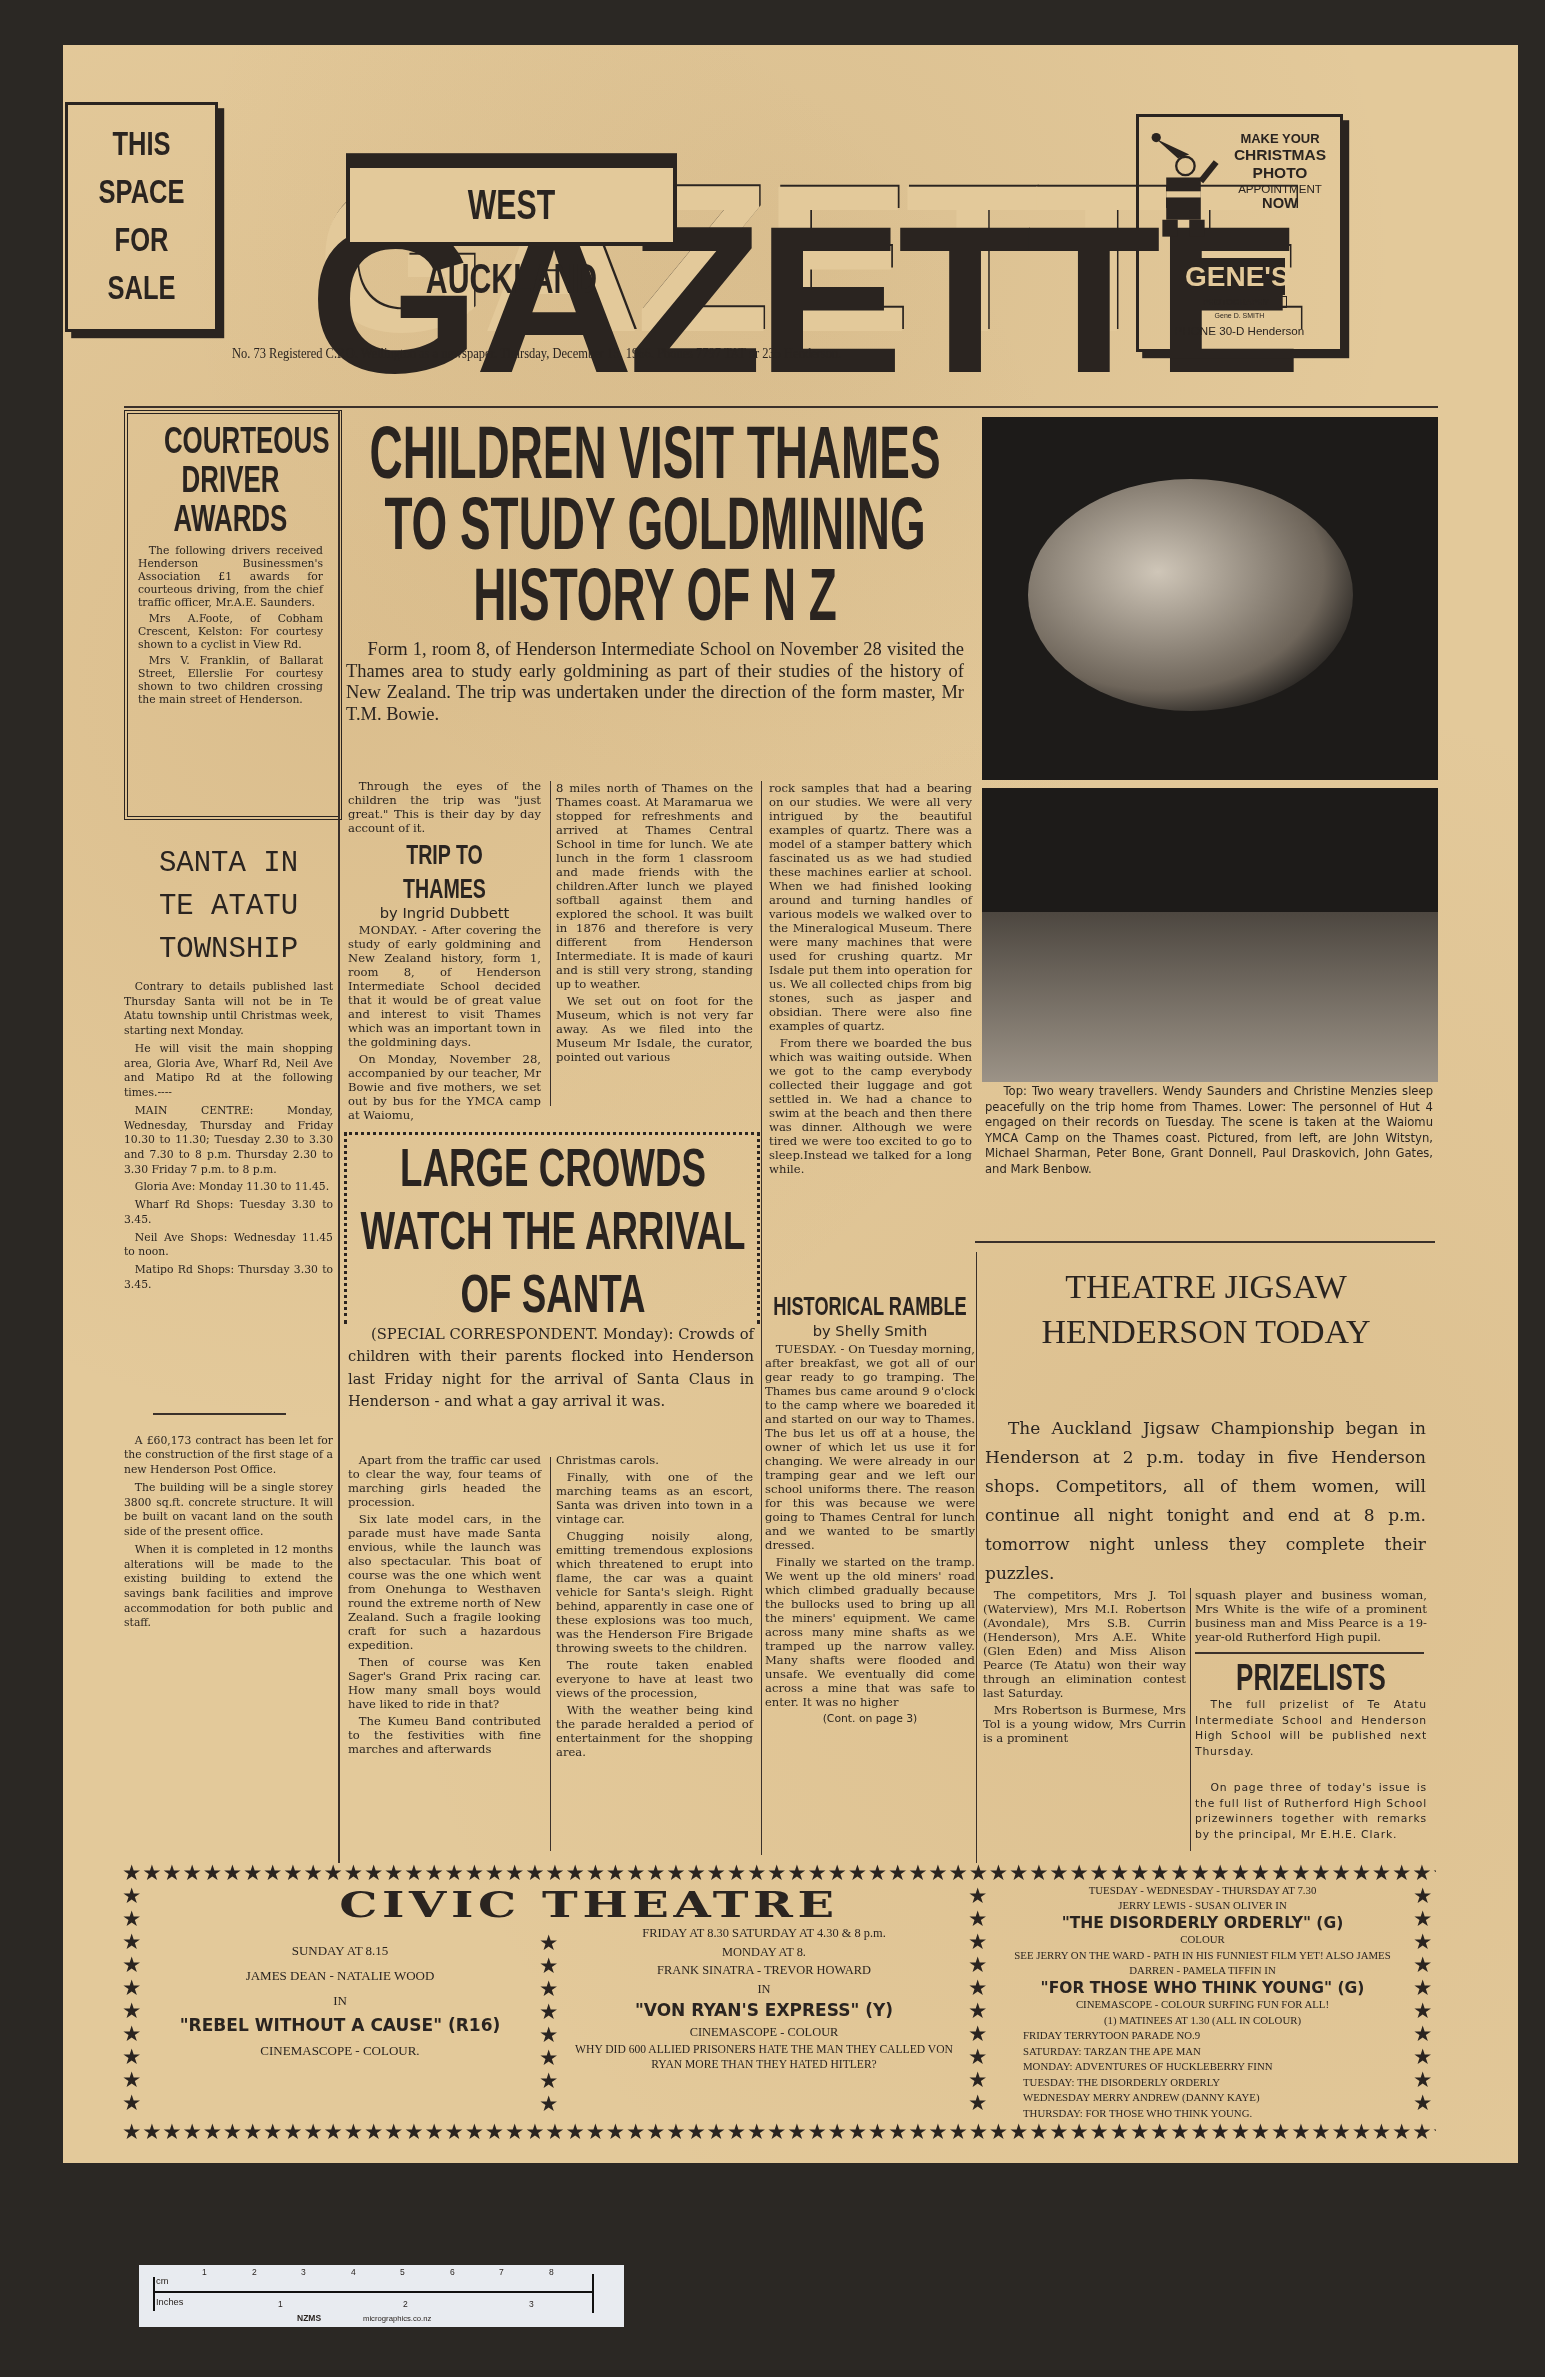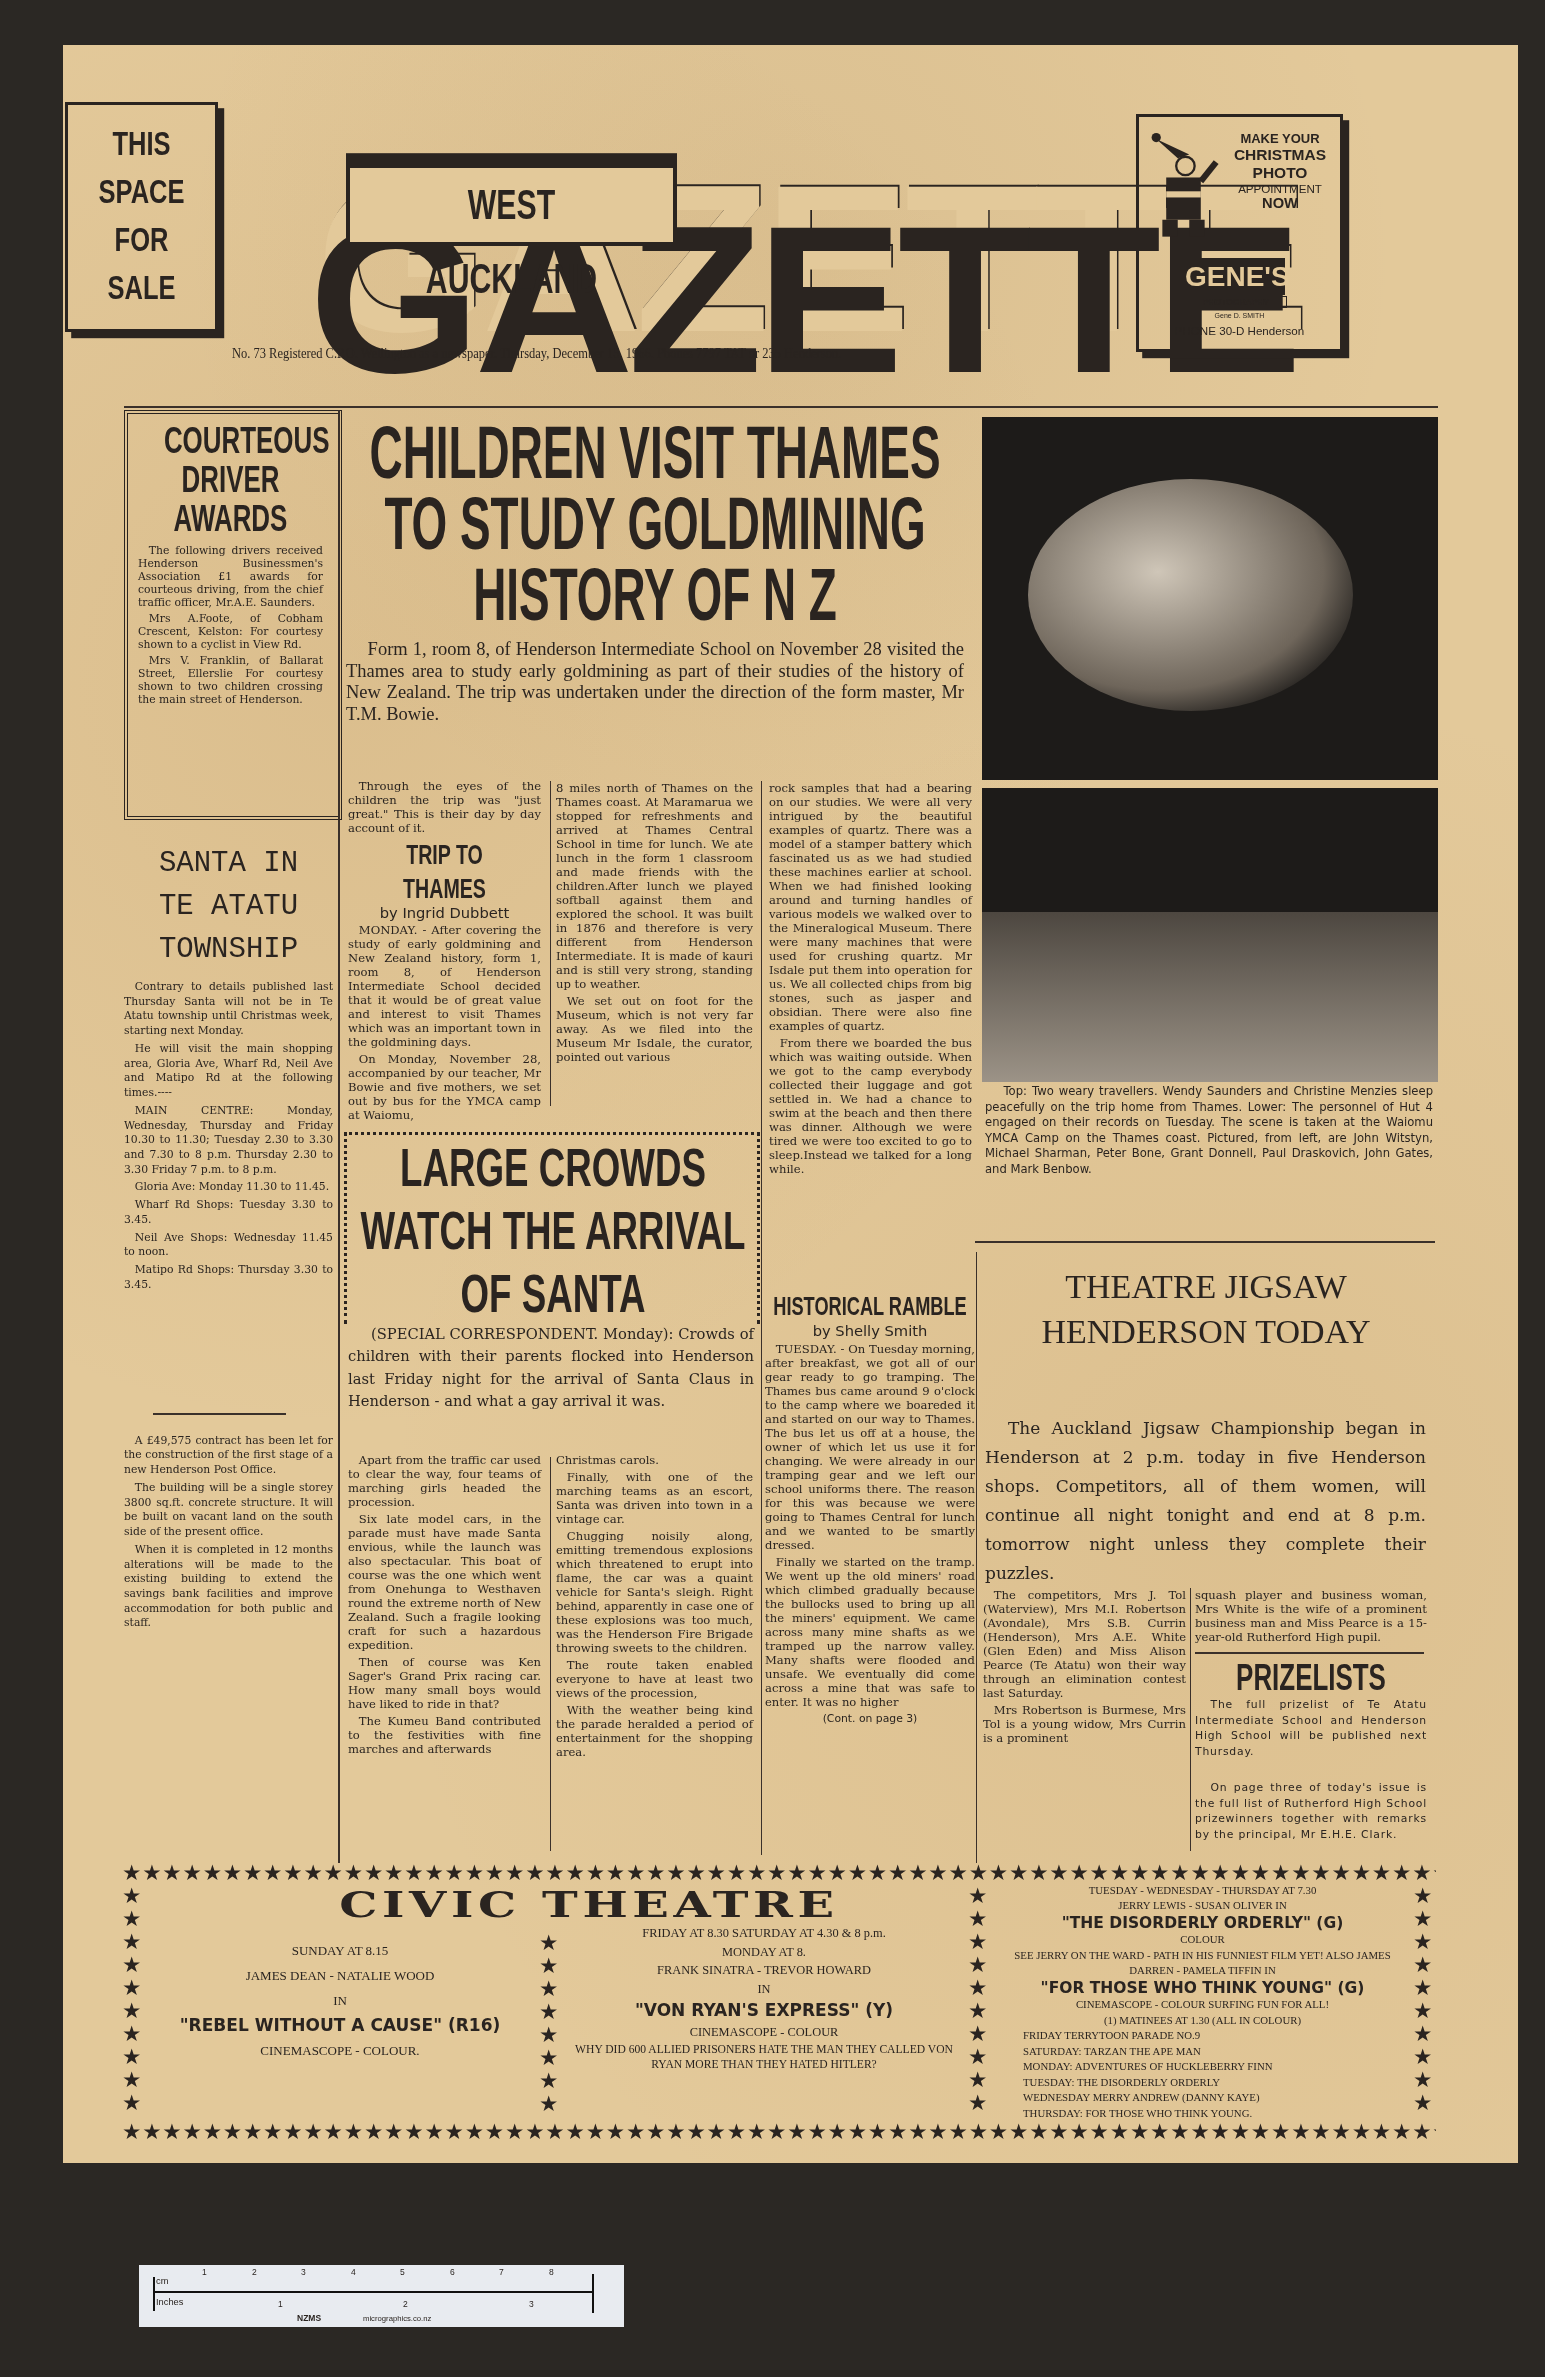--- a/index.html
+++ b/index.html
@@ -102,21 +102,21 @@
     <p>Gloria Ave: Monday 11.30 to 11.45.</p>
     <p>Wharf Rd Shops: Tuesday 3.30 to 3.45.</p>
     <p>Neil Ave Shops: Wednesday 11.45 to noon.</p>
     <p>Matipo Rd Shops: Thursday 3.30 to 3.45.</p>
   </div>
 </div>
 <div class="rule-h" style="left:153px;top:1413px;width:133px;height:2.3px;"></div>
 
 <div class="abs" style="left:124px;top:1426px;width:209px;">
   <div class="body-text" style="margin-top:7.7px;font-size:10.8px;line-height:14.7px;">
-    <p>A £49,575 contract has been let for the construction of the first stage of a new Henderson Post Office.</p>
+    <p>A £60,173 contract has been let for the construction of the first stage of a new Henderson Post Office.</p>
     <p>The building will be a single storey 3800 sq.ft. concrete structure. It will be built on vacant land on the south side of the present office.</p>
     <p>When it is completed in 12 months alterations will be made to the existing building to extend the savings bank facilities and improve accommodation for both public and staff.</p>
   </div>
 </div>
 
 <div class="rule-v" style="left:338px;top:410px;height:1453px;"></div>
 
 <div class="abs" style="left:346px;top:417px;width:618px;">
   <div class="cond" style="font-size:74px;line-height:71px;text-align:center;transform:scaleX(.62);transform-origin:center top;width:618px;">
     <div style="white-space:nowrap;margin-left:-185px;margin-right:-185px;">CHILDREN VISIT THAMES</div>
@@ -191,21 +191,21 @@
   <div>THEATRE JIGSAW</div>
   <div>HENDERSON TODAY</div>
 </div>
 <div class="abs" style="left:985px;top:1414px;width:441px;font-family:'DejaVu Serif',serif;font-size:17px;line-height:29px;text-align:justify;text-indent:23px;">The Auckland Jigsaw Championship began in Henderson at 2 p.m. today in five Henderson shops. Competitors, all of them women, will continue all night tonight and end at 8 p.m. tomorrow night unless they complete their puzzles.</div>
 <div class="abs body-text" style="left:983px;top:1588px;width:203px;">
   <p>The competitors, Mrs J. Tol (Waterview), Mrs M.I. Robertson (Avondale), Mrs S.B. Currin (Henderson), Mrs A.E. White (Glen Eden) and Miss Alison Pearce (Te Atatu) won their way through an elimination contest last Saturday.</p>
   <p>Mrs Robertson is Burmese, Mrs Tol is a young widow, Mrs Currin is a prominent</p>
 </div>
 <div class="rule-v" style="left:1190px;top:1588px;height:263px;width:0.8px;"></div>
 <div class="abs body-text" style="left:1195px;top:1588px;width:232px;">
-  <p style="text-indent:0">squash player and business woman, Mrs White is the wife of a prominent business man and Miss Pearce is a 15-year-old Rutherford High pupil.</p>
+  <p style="text-indent:0">squash player and business woman, Mrs White is the wife of a prominent business man and Miss Pearce is a 19-year-old Rutherford High pupil.</p>
 </div>
 <div class="rule-h" style="left:1195px;top:1652px;width:229px;"></div>
 <div class="abs" style="left:1195px;top:1658px;width:232px;">
   <div class="cond" style="font-size:36px;line-height:39px;text-align:center;transform:scaleX(.72);transform-origin:center top;">PRIZELISTS</div>
   <div style="font-family:'DejaVu Sans',sans-serif;font-size:10.8px;line-height:15.5px;text-align:justify;letter-spacing:0.8px;">
     <p style="margin:0 0 21px;text-indent:15.5px;">The full prizelist of Te Atatu Intermediate School and Henderson High School will be published next Thursday.</p>
     <p style="margin:0;text-indent:15.5px;">On page three of today's issue is the full list of Rutherford High School prizewinners together with remarks by the principal, Mr E.H.E. Clark.</p>
   </div>
 </div>
 

